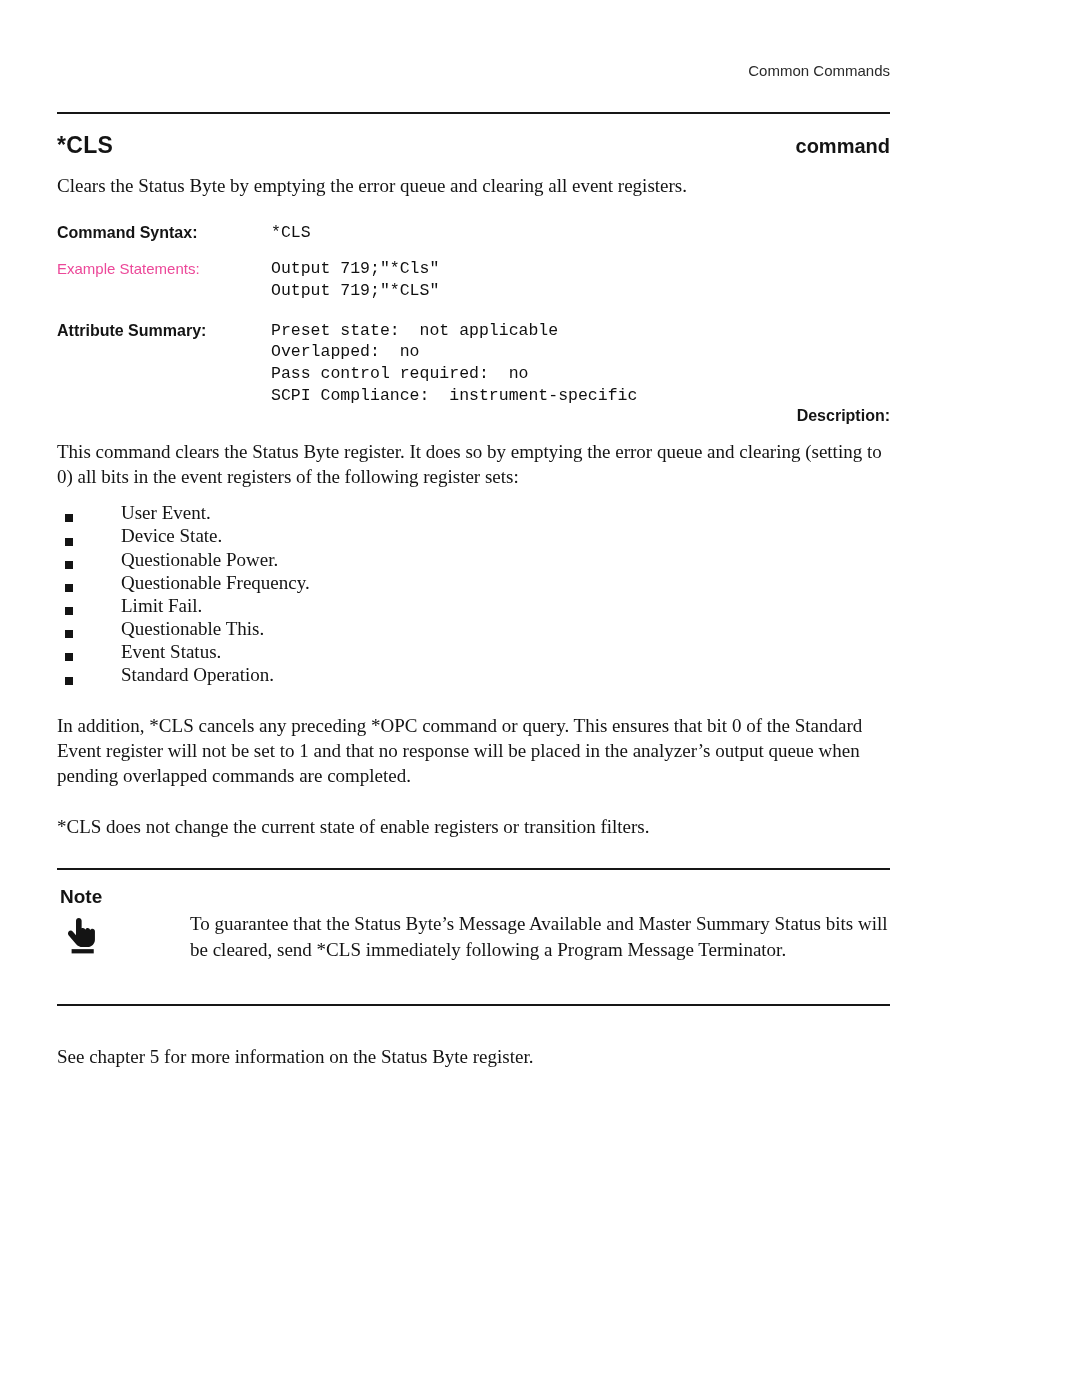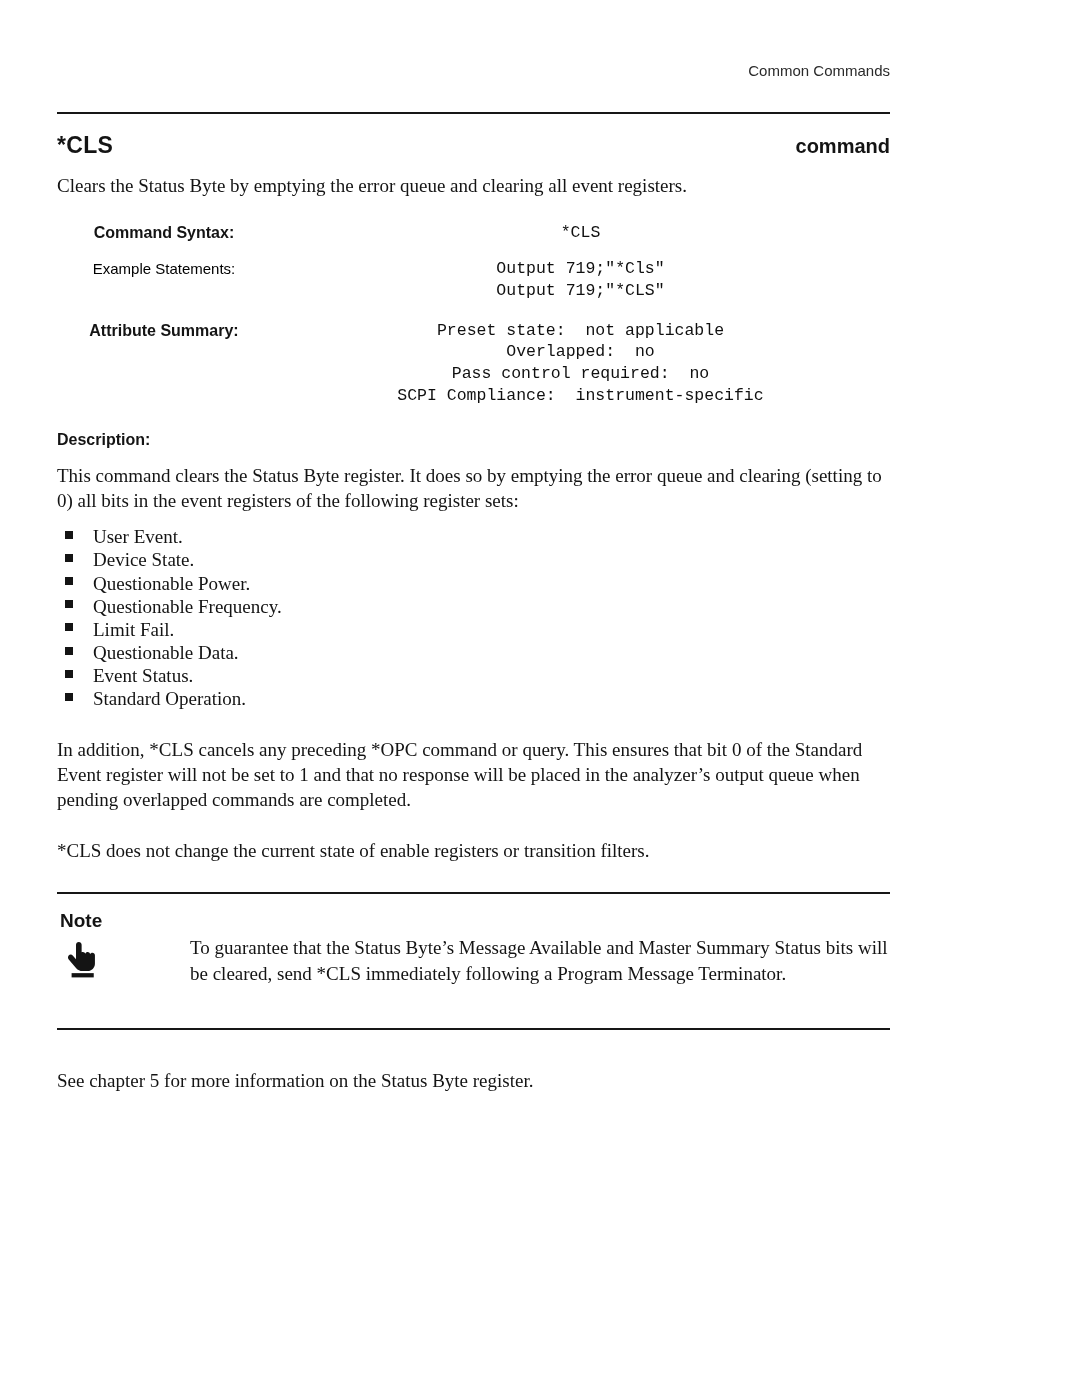--- a/index.html
+++ b/index.html
@@ -50,62 +50,62 @@
   .body-text {
     font-size: 19px;
     line-height: 1.33;
   }
   .intro { margin-top: 14px; }
 
   .row {
     display: grid;
     grid-template-columns: 214px 1fr;
     align-items: start;
-    text-align: center;
   }
   .label {
     font-family: "Liberation Sans", sans-serif;
     font-weight: bold;
     font-size: 16px;
     padding-top: 2px;
   }
   .label.plain {
     font-weight: normal;
     font-size: 15px;
-    color: #000000;
+    color: #ec4899;
   }
   .code-line {
     font-family: "Liberation Mono", "DejaVu Sans Mono", monospace;
     font-size: 16.5px;
     line-height: 1.32;
     white-space: pre;
     color: #101010;
   }
   .syntax-row { margin-top: 24px; }
   .example-row { margin-top: 14px; }
   .attr-row { margin-top: 18px; }
 
   .desc-label {
     font-family: "Liberation Sans", sans-serif;
     font-weight: bold;
     font-size: 16px;
-    margin-top: 24px;
+    text-align: right;
   }
   .desc-intro { margin-top: 14px; }
 
   .bullet-list {
     list-style: none;
     margin-top: 12px;
   }
   .bullet-list li {
     display: flex;
-    align-items: center;
+    align-items: flex-end;
     font-size: 19px;
     line-height: 1.22;
     padding-left: 8px;
+    gap: 28px;
   }
   .bullet-square {
     display: inline-block;
     width: 8px;
     height: 8px;
     background: #141414;
     margin-right: 20px;
     flex: 0 0 8px;
     transform: translateY(-2px);
   }
@@ -205,21 +205,21 @@
       <li>
           <span class="bullet-square"></span>
           <span>Questionable Frequency.</span>
         </li>
       <li>
           <span class="bullet-square"></span>
           <span>Limit Fail.</span>
         </li>
       <li>
           <span class="bullet-square"></span>
-          <span>Questionable Data.</span>
+          <span>Questionable This.</span>
         </li>
       <li>
           <span class="bullet-square"></span>
           <span>Event Status.</span>
         </li>
       <li>
           <span class="bullet-square"></span>
           <span>Standard Operation.</span>
         </li>
     </ul>

